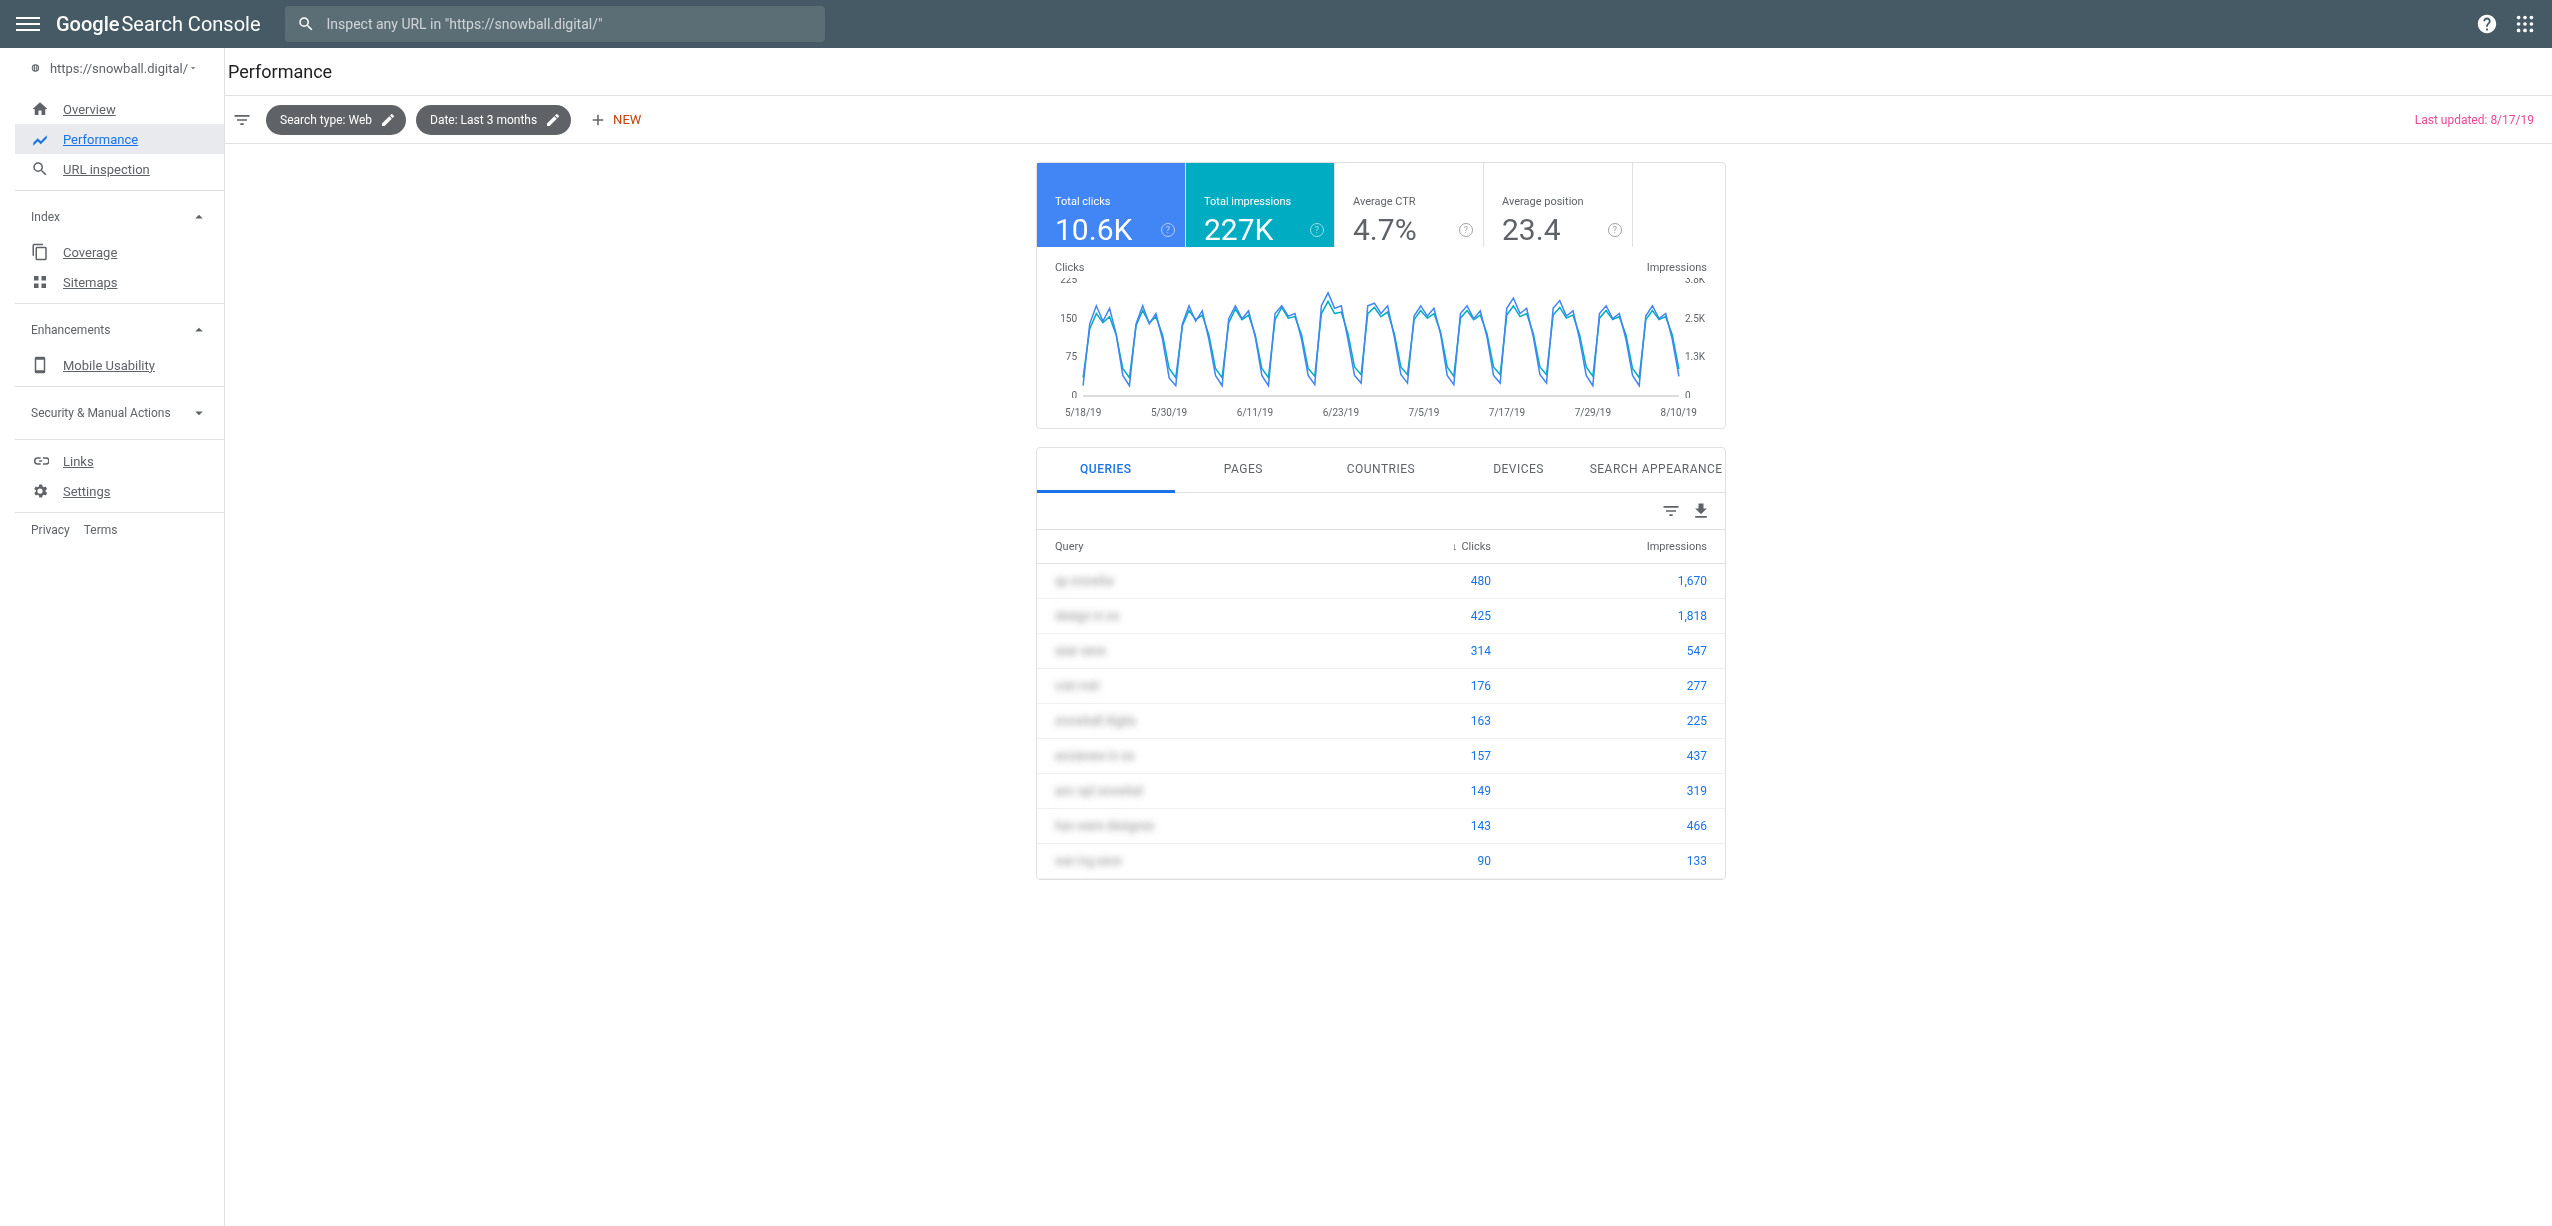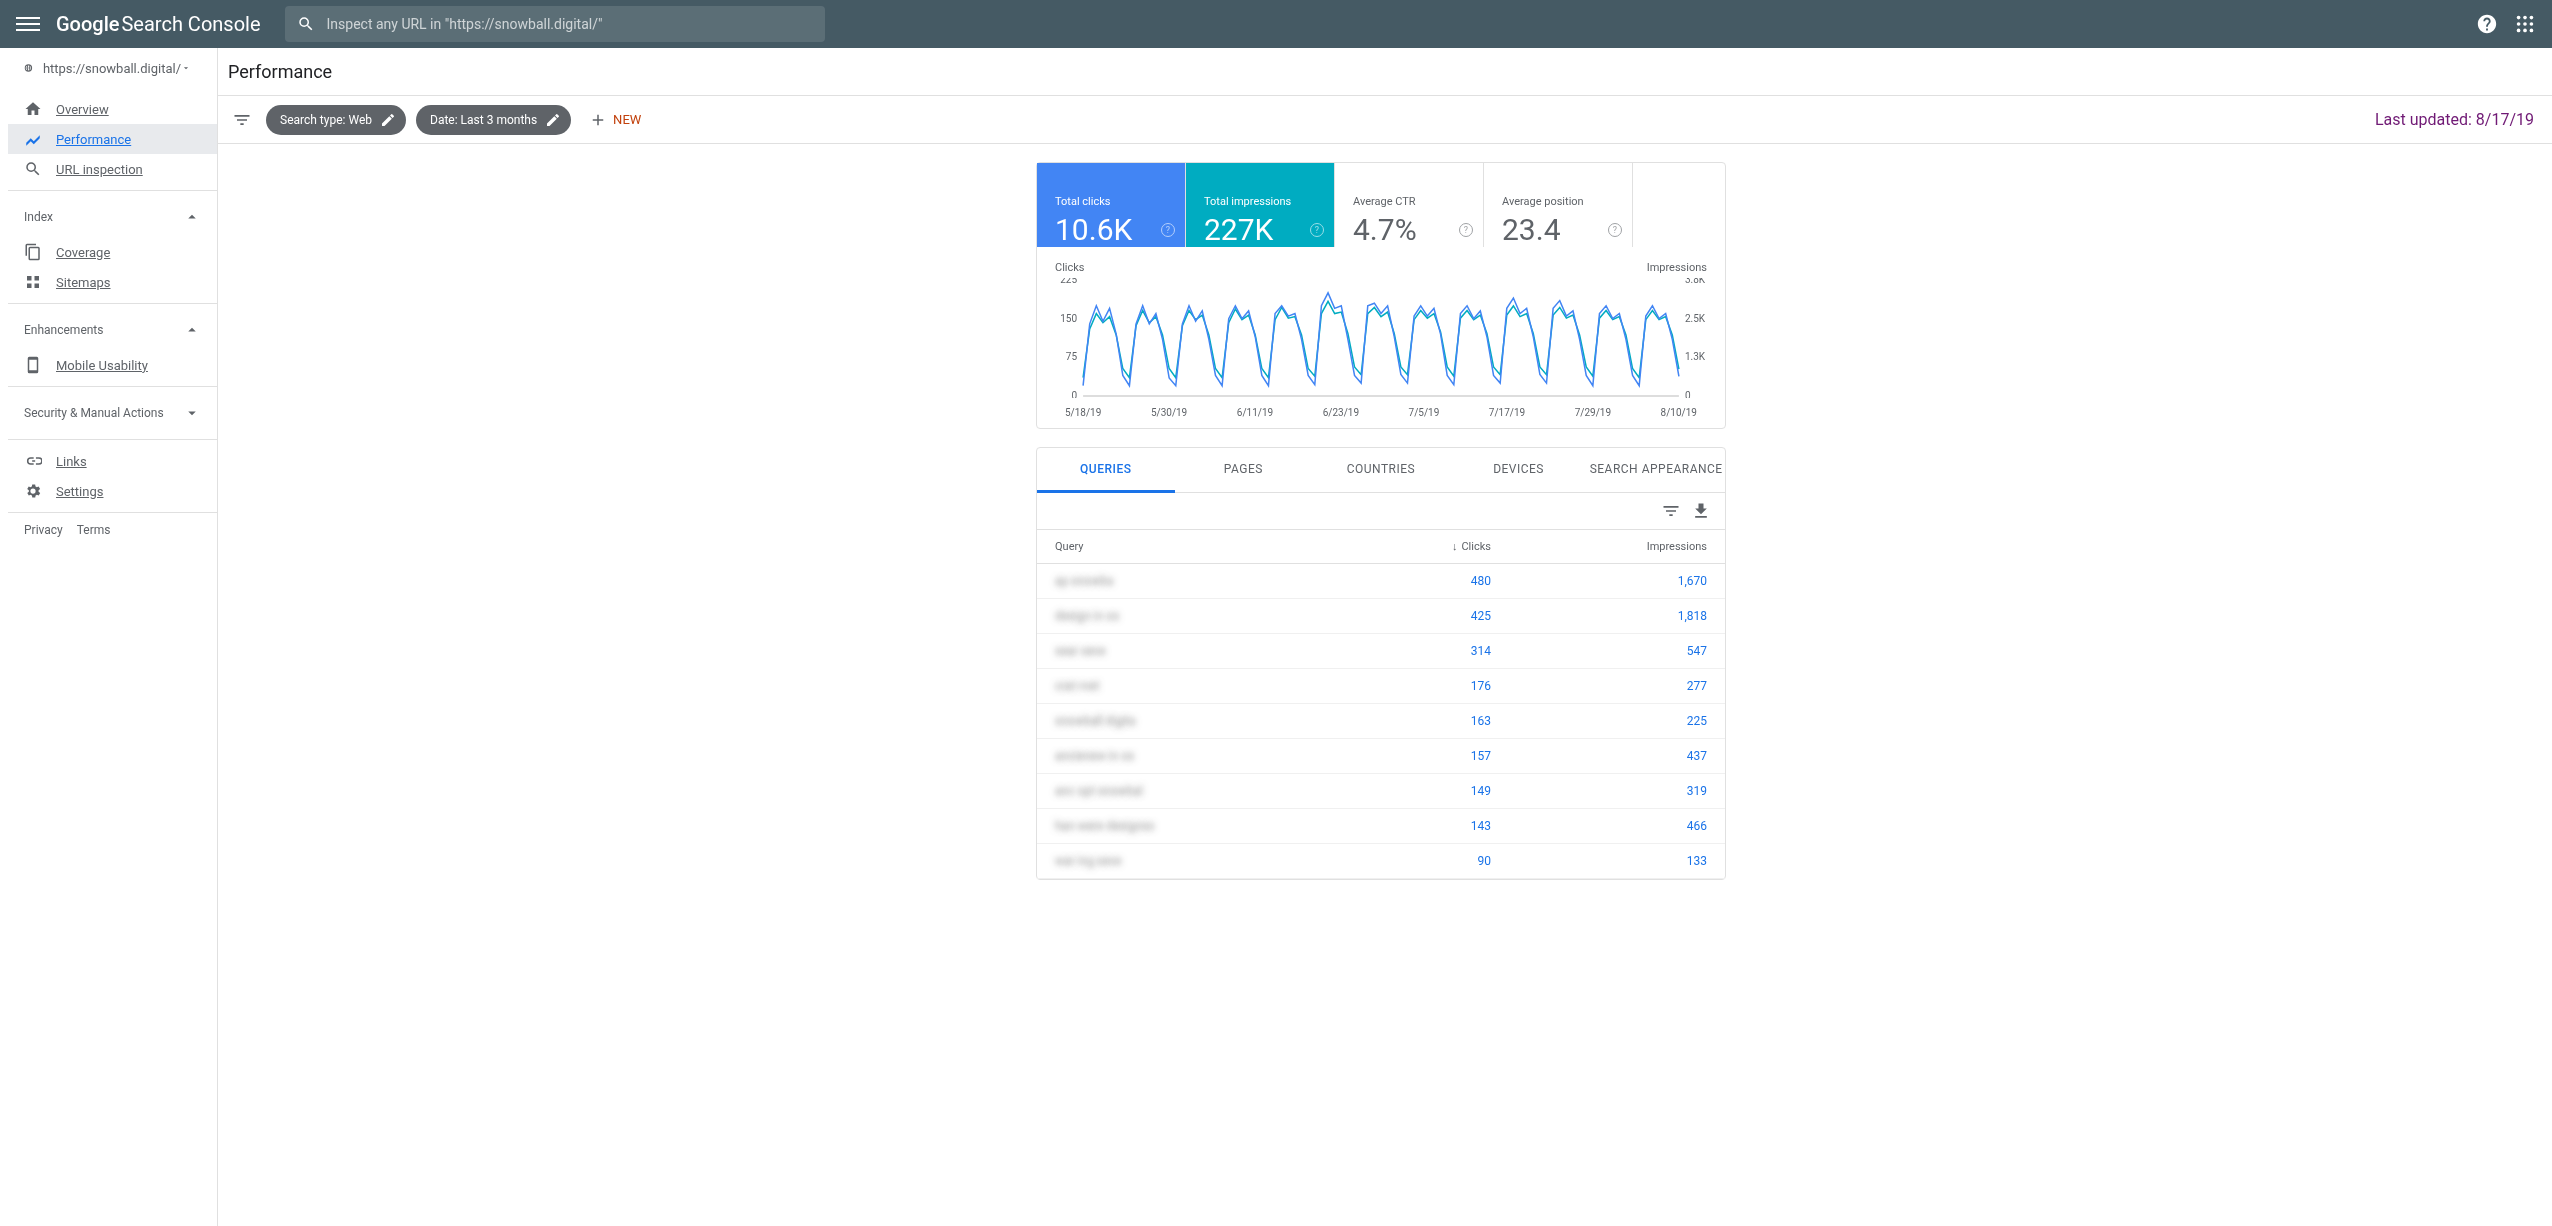--- a/index.html
+++ b/index.html
@@ -12,21 +12,21 @@
 .logo { font-size: 20px; font-weight: 400; margin-right: 24px; display: flex; align-items: center; }
 .logo span:first-child { font-weight: 500; margin-right: 2px; }
 .search-box { background: rgba(255,255,255,0.12); border-radius: 4px; height: 36px; width: 540px; display: flex; align-items: center; padding: 0 12px; }
 .search-box svg { fill: #fff; margin-right: 12px; }
 .search-box input { background: transparent; border: none; outline: none; color: #fff; font-size: 14px; flex: 1; }
 .search-box input::placeholder { color: rgba(255,255,255,0.7); }
 .header-right { margin-left: auto; display: flex; align-items: center; gap: 16px; }
 .header-right svg { fill: #fff; width: 22px; height: 22px; cursor: pointer; }
 
 
-.sidebar { position: fixed; left: 8px; top: 48px; bottom: 0; width: 210px; border-right: 1px solid #e0e0e0; background: #fff; display: flex; flex-direction: column; }
+.sidebar { position: fixed; left: 15px; top: 48px; bottom: 0; width: 210px; border-right: 1px solid #e0e0e0; background: #fff; display: flex; flex-direction: column; }
 .property-select { height: 40px; display: flex; align-items: center; padding: 0 16px; font-size: 13px; color: #5f6368; cursor: pointer; }
 .property-select svg { margin-right: 10px; }
 .sidebar-section { padding: 6px 0; border-bottom: 1px solid #e0e0e0; }
 .sidebar-item { height: 30px; display: flex; align-items: center; padding: 0 16px; font-size: 13px; color: #5f6368; cursor: pointer; text-decoration: underline; }
 .sidebar-item.active { background: #e8eaed; color: #1a73e8; }
 .sidebar-item svg { width: 18px; height: 18px; margin-right: 14px; fill: #5f6368; }
 .sidebar-item.active svg { fill: #1a73e8; }
 .sidebar-cat { height: 40px; display: flex; align-items: center; padding: 0 16px; font-size: 12px; color: #5f6368; cursor: pointer; }
 .sidebar-cat .chev { margin-left: auto; }
 .sidebar-bottom { margin-top: auto; border-top: 1px solid #e0e0e0; }
@@ -36,21 +36,21 @@
 
 .main { margin-left: 210px; }
 .page-header { height: 48px; border-bottom: 1px solid #e0e0e0; display: flex; align-items: center; padding: 0 18px; font-size: 18px; color: #202124; }
 .filter-bar { height: 48px; border-bottom: 1px solid #e0e0e0; display: flex; align-items: center; padding: 0 18px; gap: 10px; }
 .icon-btn { width: 28px; height: 28px; display: flex; align-items: center; justify-content: center; cursor: pointer; }
 .icon-btn svg { fill: #5f6368; width: 20px; height: 20px; }
 .chip { background: #5f6368; color: #fff; border-radius: 16px; height: 30px; display: flex; align-items: center; padding: 0 10px 0 14px; font-size: 12px; cursor: pointer; }
 .chip svg { fill: #fff; width: 16px; height: 16px; margin-left: 8px; }
 .new-btn { display: flex; align-items: center; color: #c2410c; font-size: 13px; cursor: pointer; padding: 0 8px; }
 .new-btn svg { margin-right: 6px; }
-.last-updated { margin-left: auto; font-size: 16px; color: #701a75; }
+.last-updated { margin-left: auto; font-size: 12px; color: #ec4899; }
 
 .content { padding: 18px; display: flex; flex-direction: column; align-items: center; }
 .card { background: #fff; border: 1px solid #e0e0e0; border-radius: 4px; width: 690px; margin-bottom: 18px; }
 
 
 .metrics { display: flex; }
 .metric { flex: 1; padding: 32px 18px; border-right: 1px solid #e0e0e0; position: relative; height: 84px; cursor: pointer; }
 .metric:last-child { border-right: none; flex: 0.5; }
 .metric.blue { background: #4285f4; color: #fff; }
 .metric.teal { background: #00acc1; color: #fff; }

